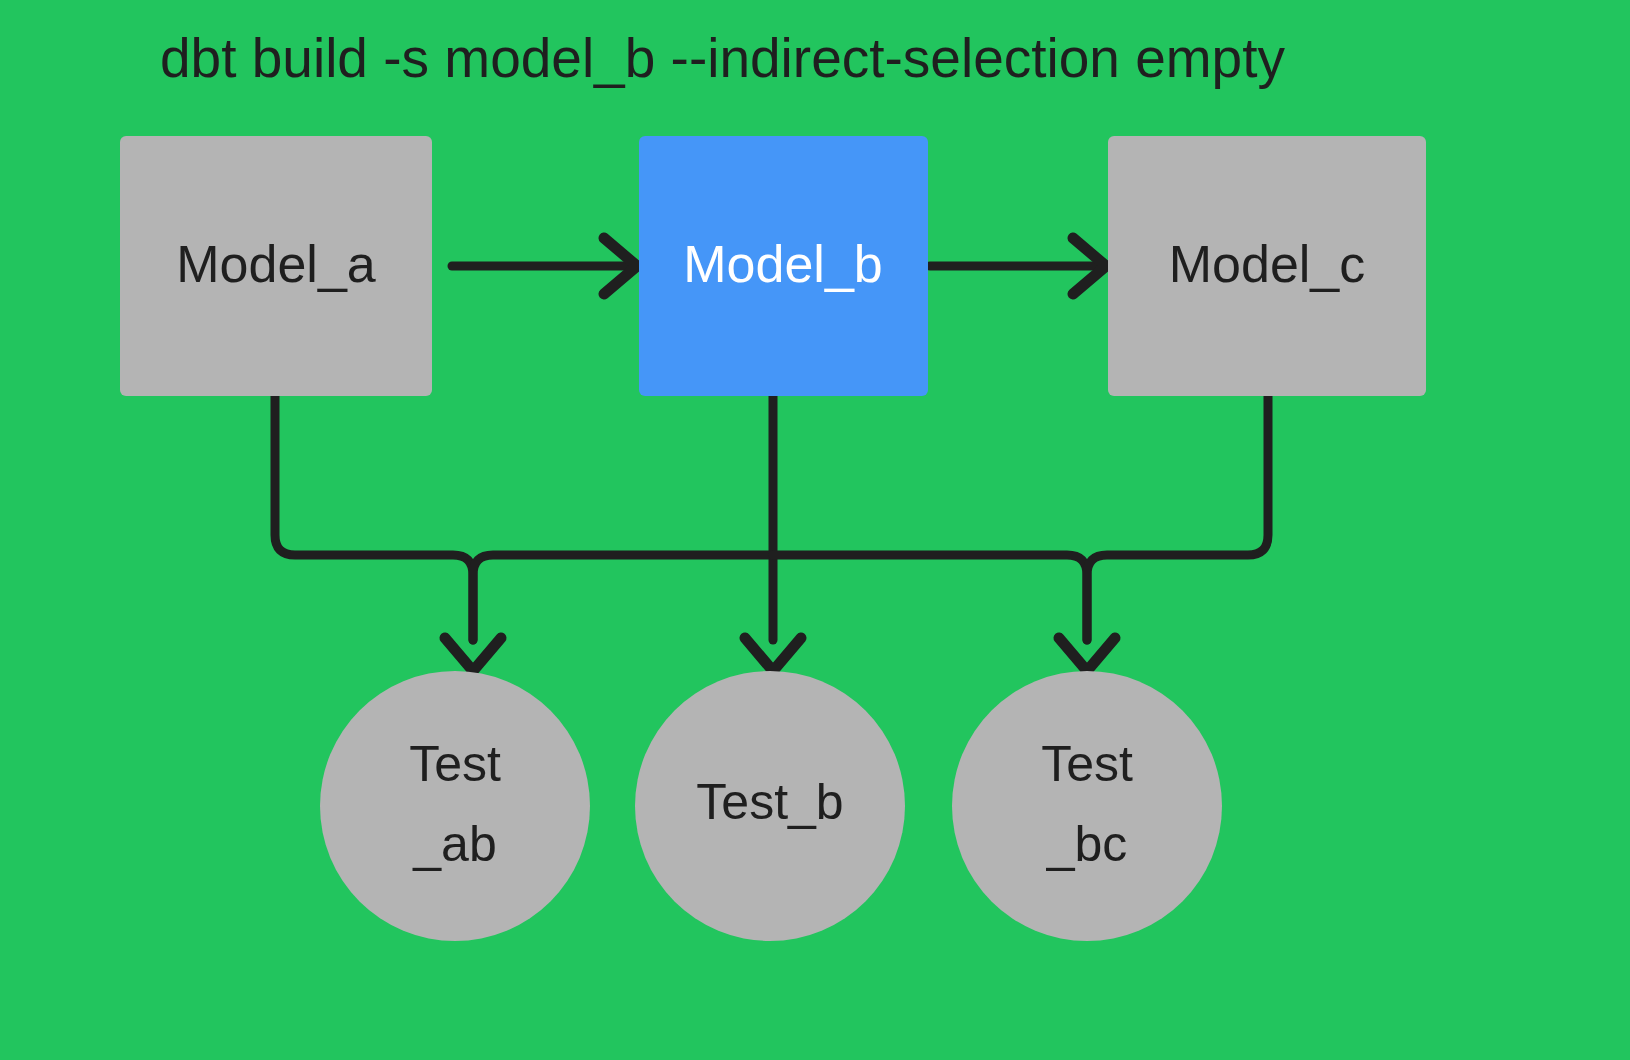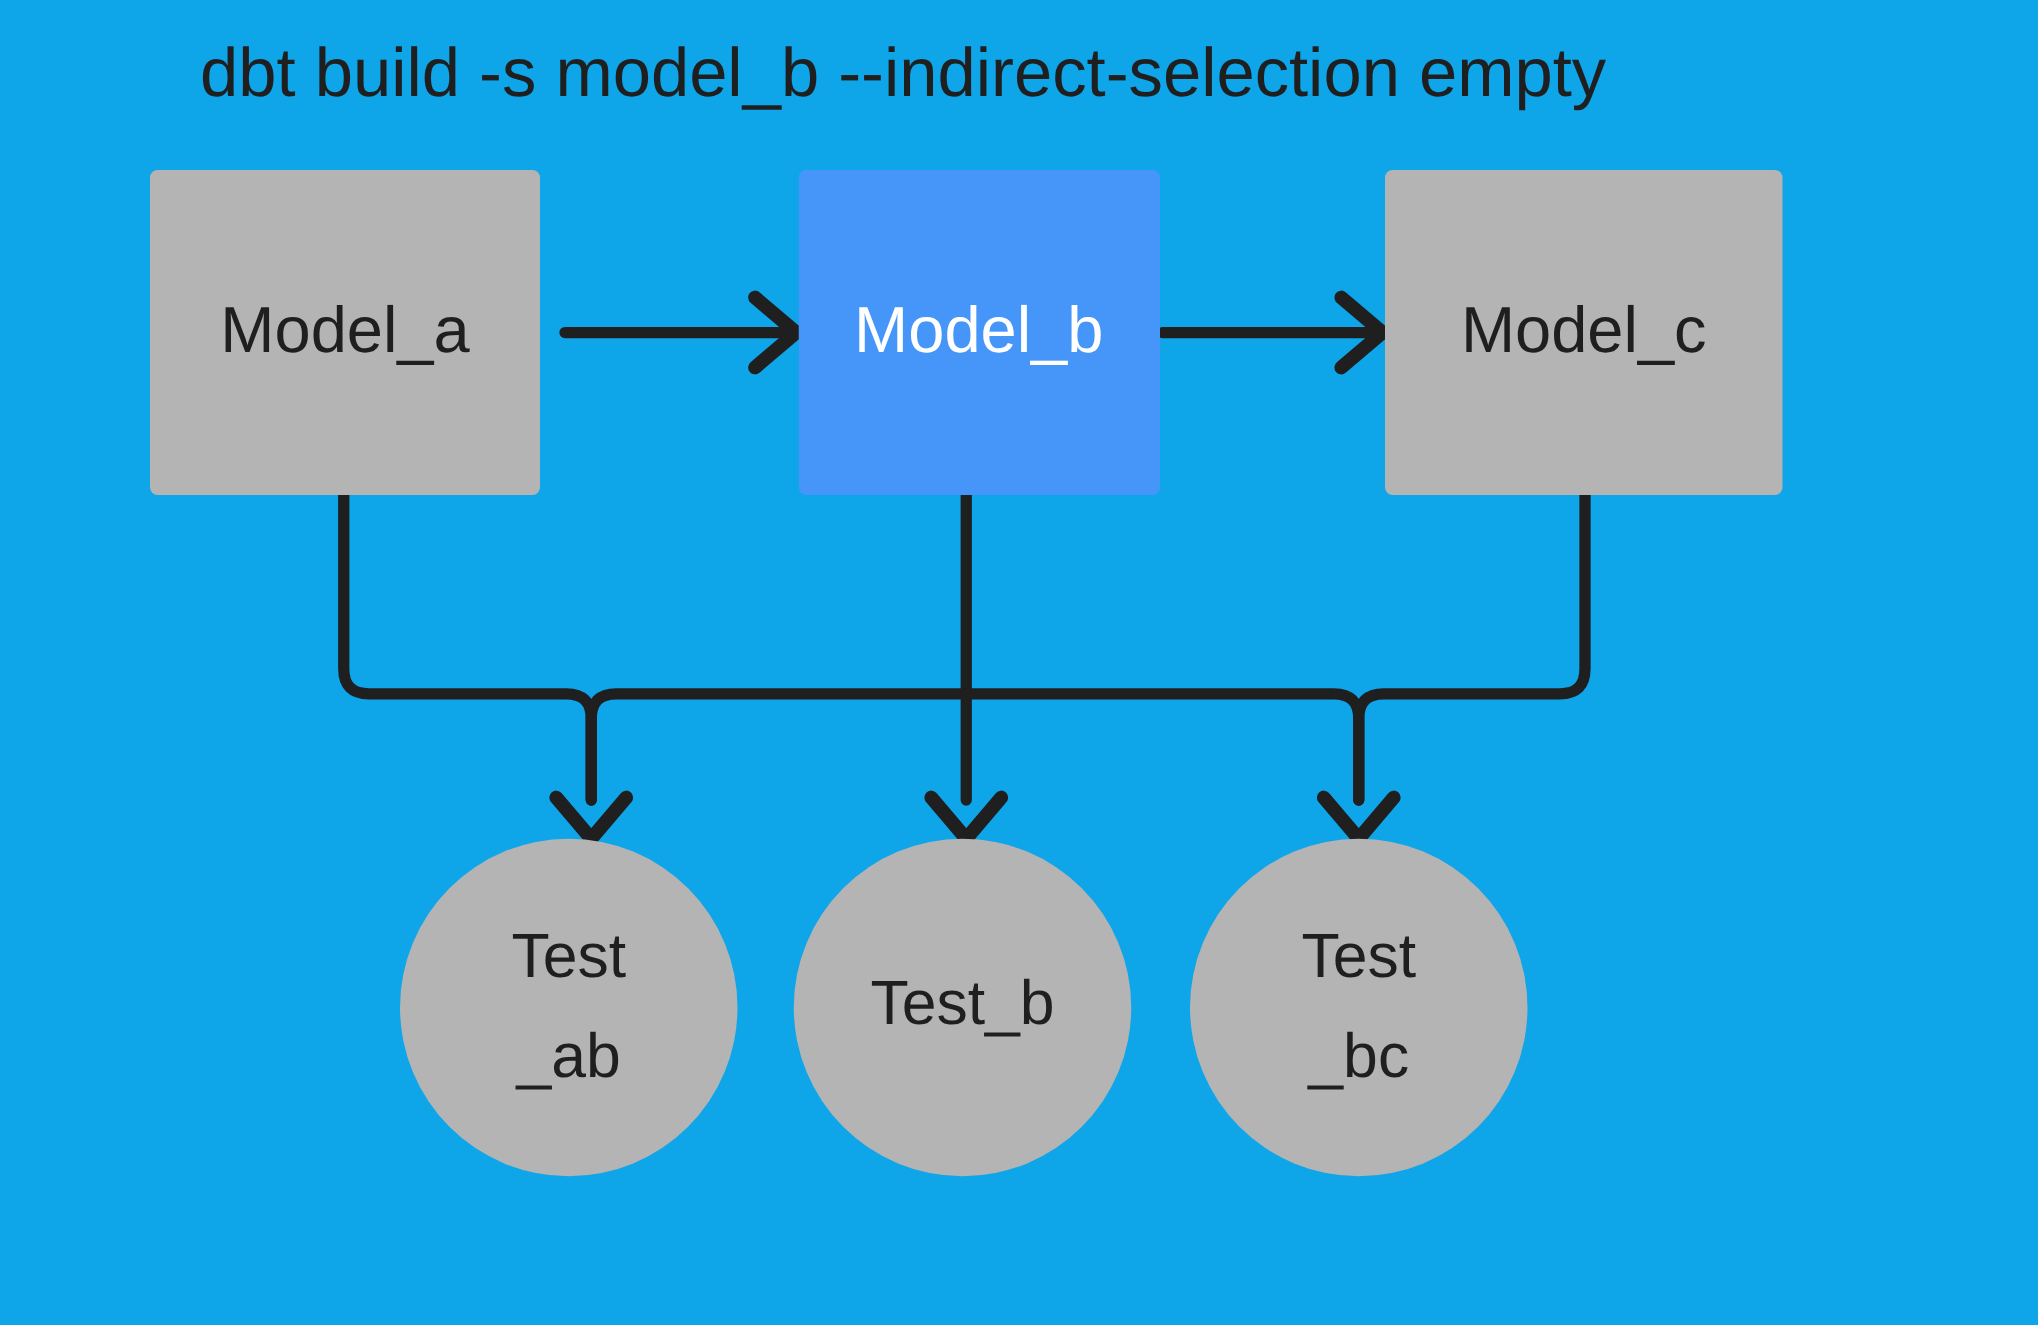--- a/index.html
+++ b/index.html
@@ -10,21 +10,21 @@
   body {
     width: 1630px;
     height: 1060px;
     font-family: "Liberation Sans", sans-serif;
     overflow: hidden;
   }
   #diagram-root {
     position: relative;
     width: 1630px;
     height: 1060px;
-    background: #0ea5e9;
+    background: #22c55e;
   }
   svg#diagram-svg {
     position: absolute;
     top: 0;
     left: 0;
     width: 1630px;
     height: 1060px;
     display: block;
   }
   .node-label {

